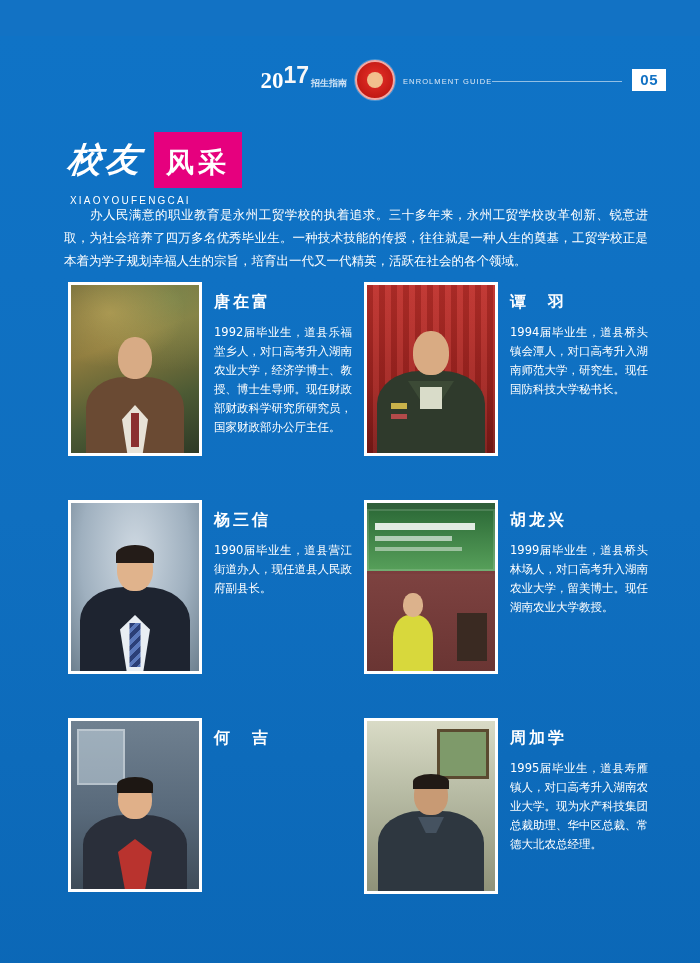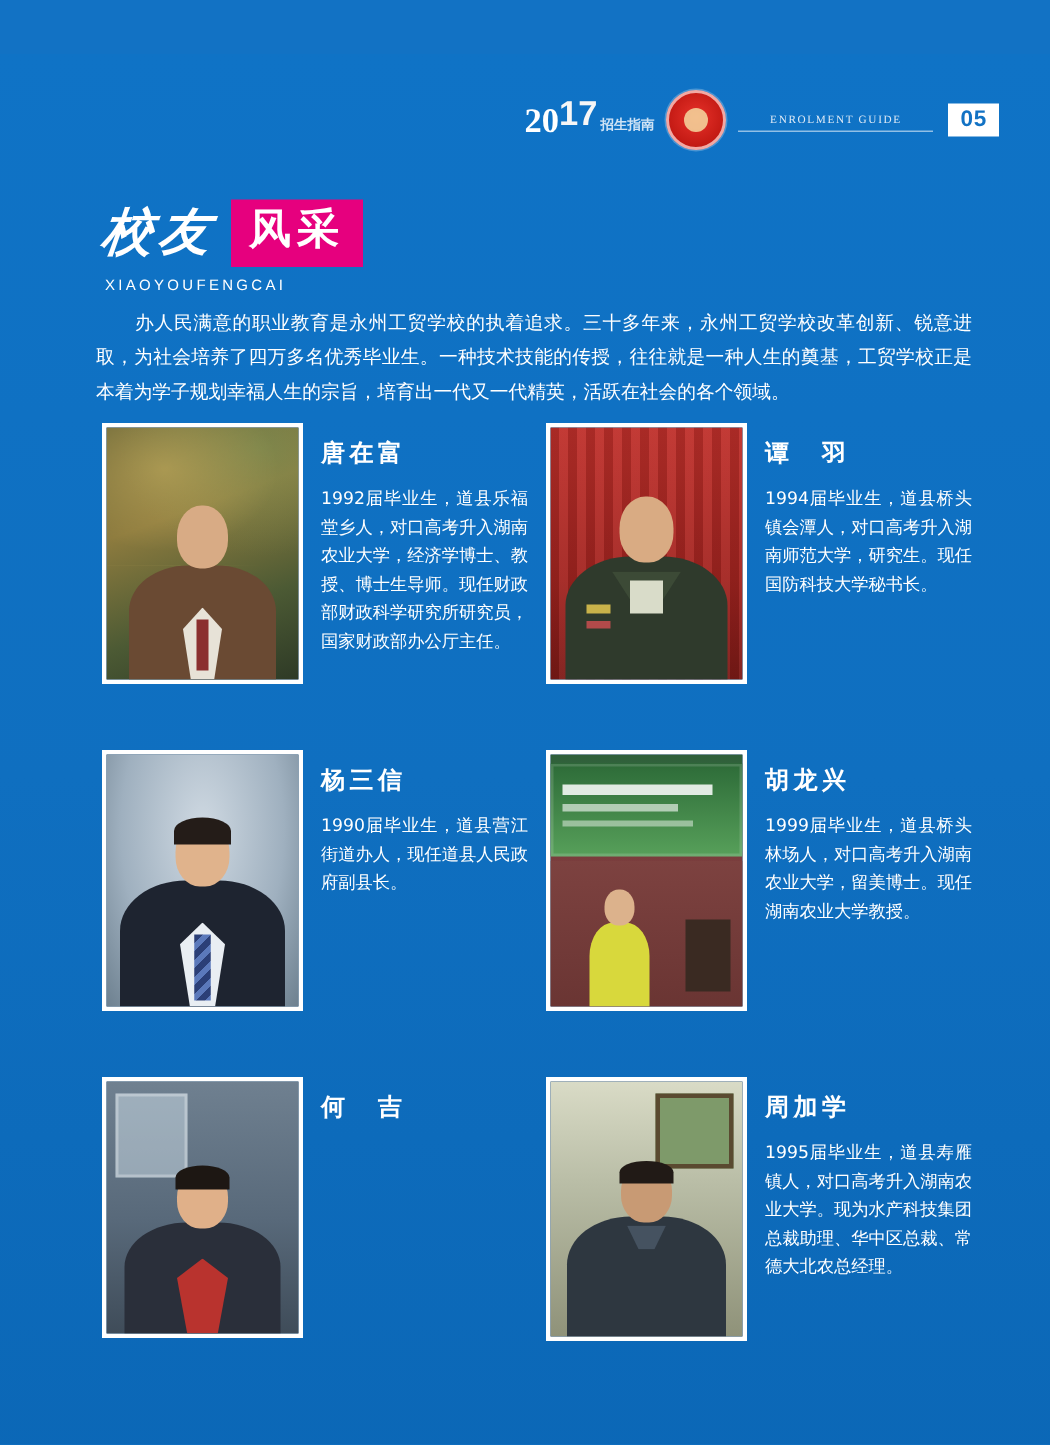--- a/index.html
+++ b/index.html
@@ -82,23 +82,22 @@
     opacity: .85;
   }
   .header-sub {
     font-size: 7.5px;
     letter-spacing: 1.1px;
     color: #dfeaf6;
     margin-top: 2px;
   }
   .header-texts {
     display: flex;
-    flex-direction: column;
+    flex-direction: row;
     align-items: center;
-    font-family: Liberation Serif, serif;
   }
   .header-rule {
     width: 130px;
     height: 1px;
     background: rgba(255,255,255,0.55);
     margin-top: 3px;
   }
   .page-num {
     margin-left: 10px;
     background: #ffffff;
@@ -132,21 +131,21 @@
     transform: skewX(-6deg);
   }
   .title-cn-2 {
     margin-left: 10px;
     background: #e6007e;
     color: #ffffff;
     font-family: "Liberation Serif", serif;
     font-size: 28px;
     font-weight: bold;
     letter-spacing: 4px;
-    padding: 1px 12px 6px 12px;
+    padding: 12px 12px 6px 12px;
   }
   .title-en {
     margin-top: 7px;
     margin-left: 2px;
     font-size: 10px;
     letter-spacing: 2.2px;
     color: #ffffff;
   }
 
   

